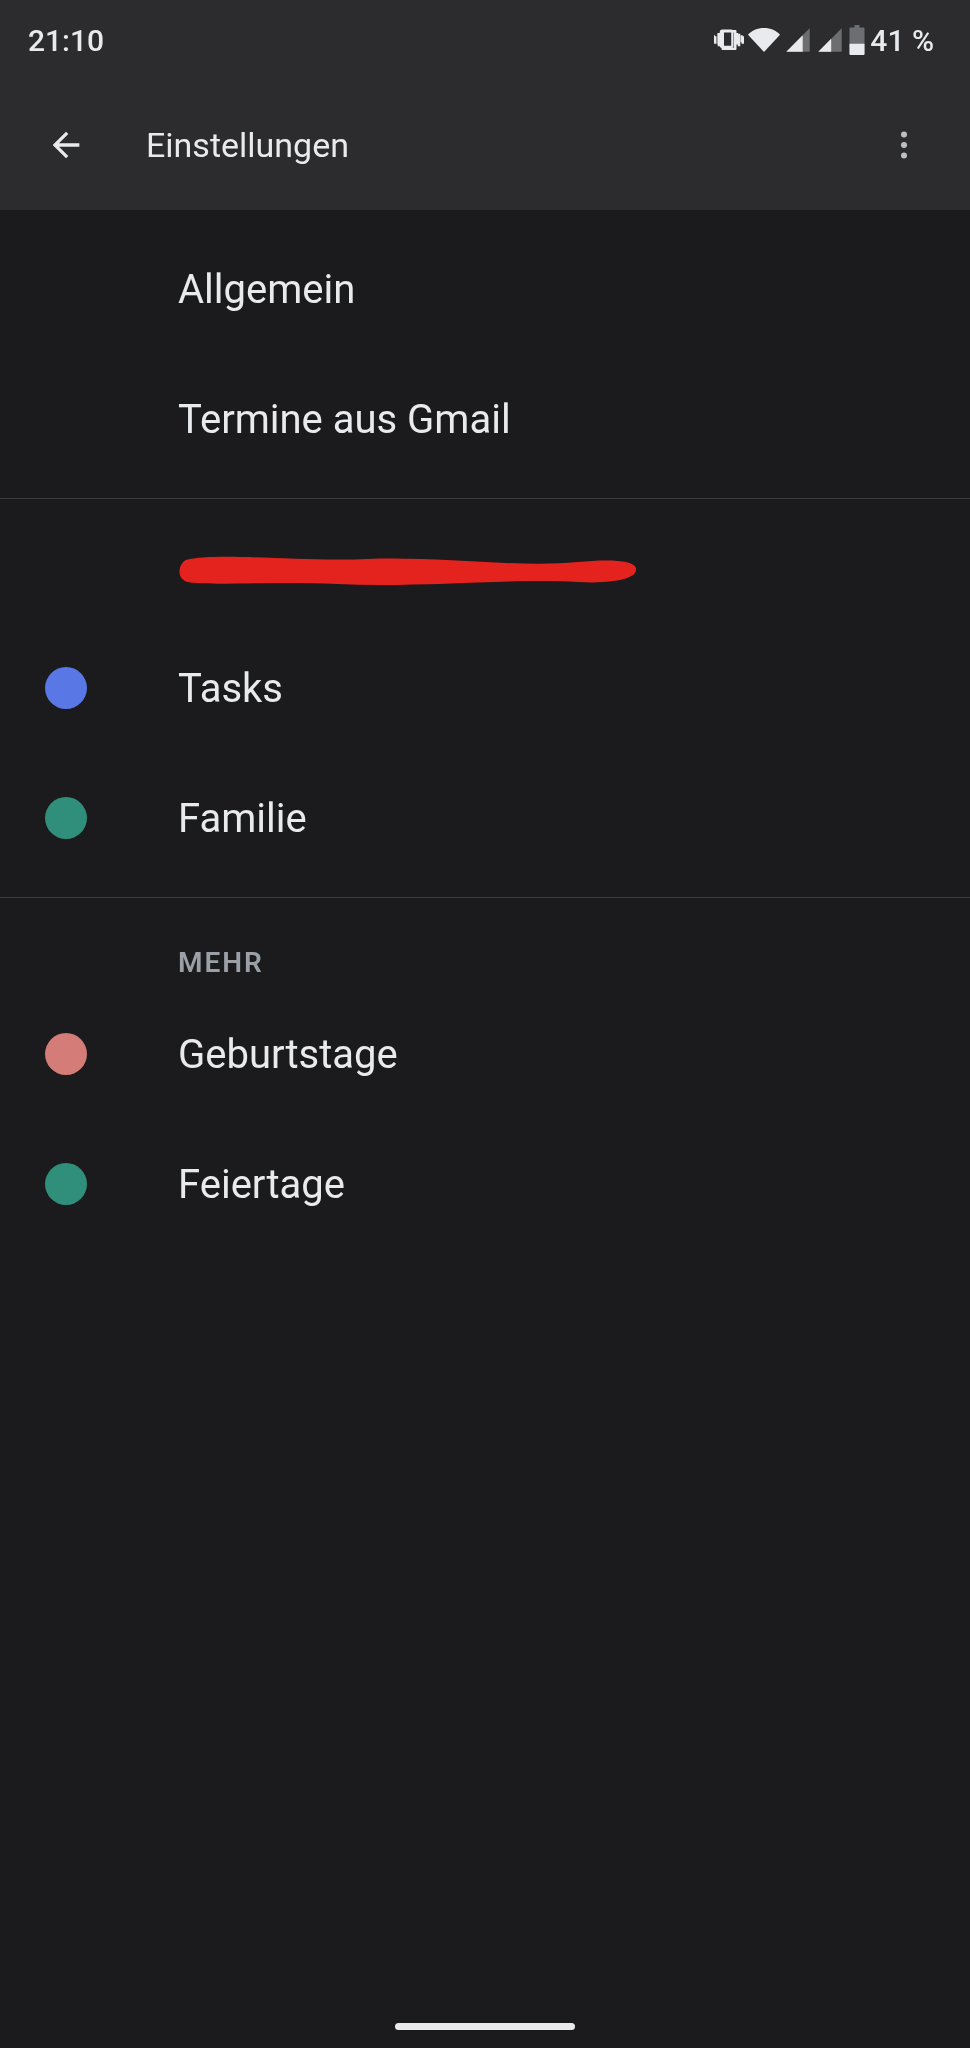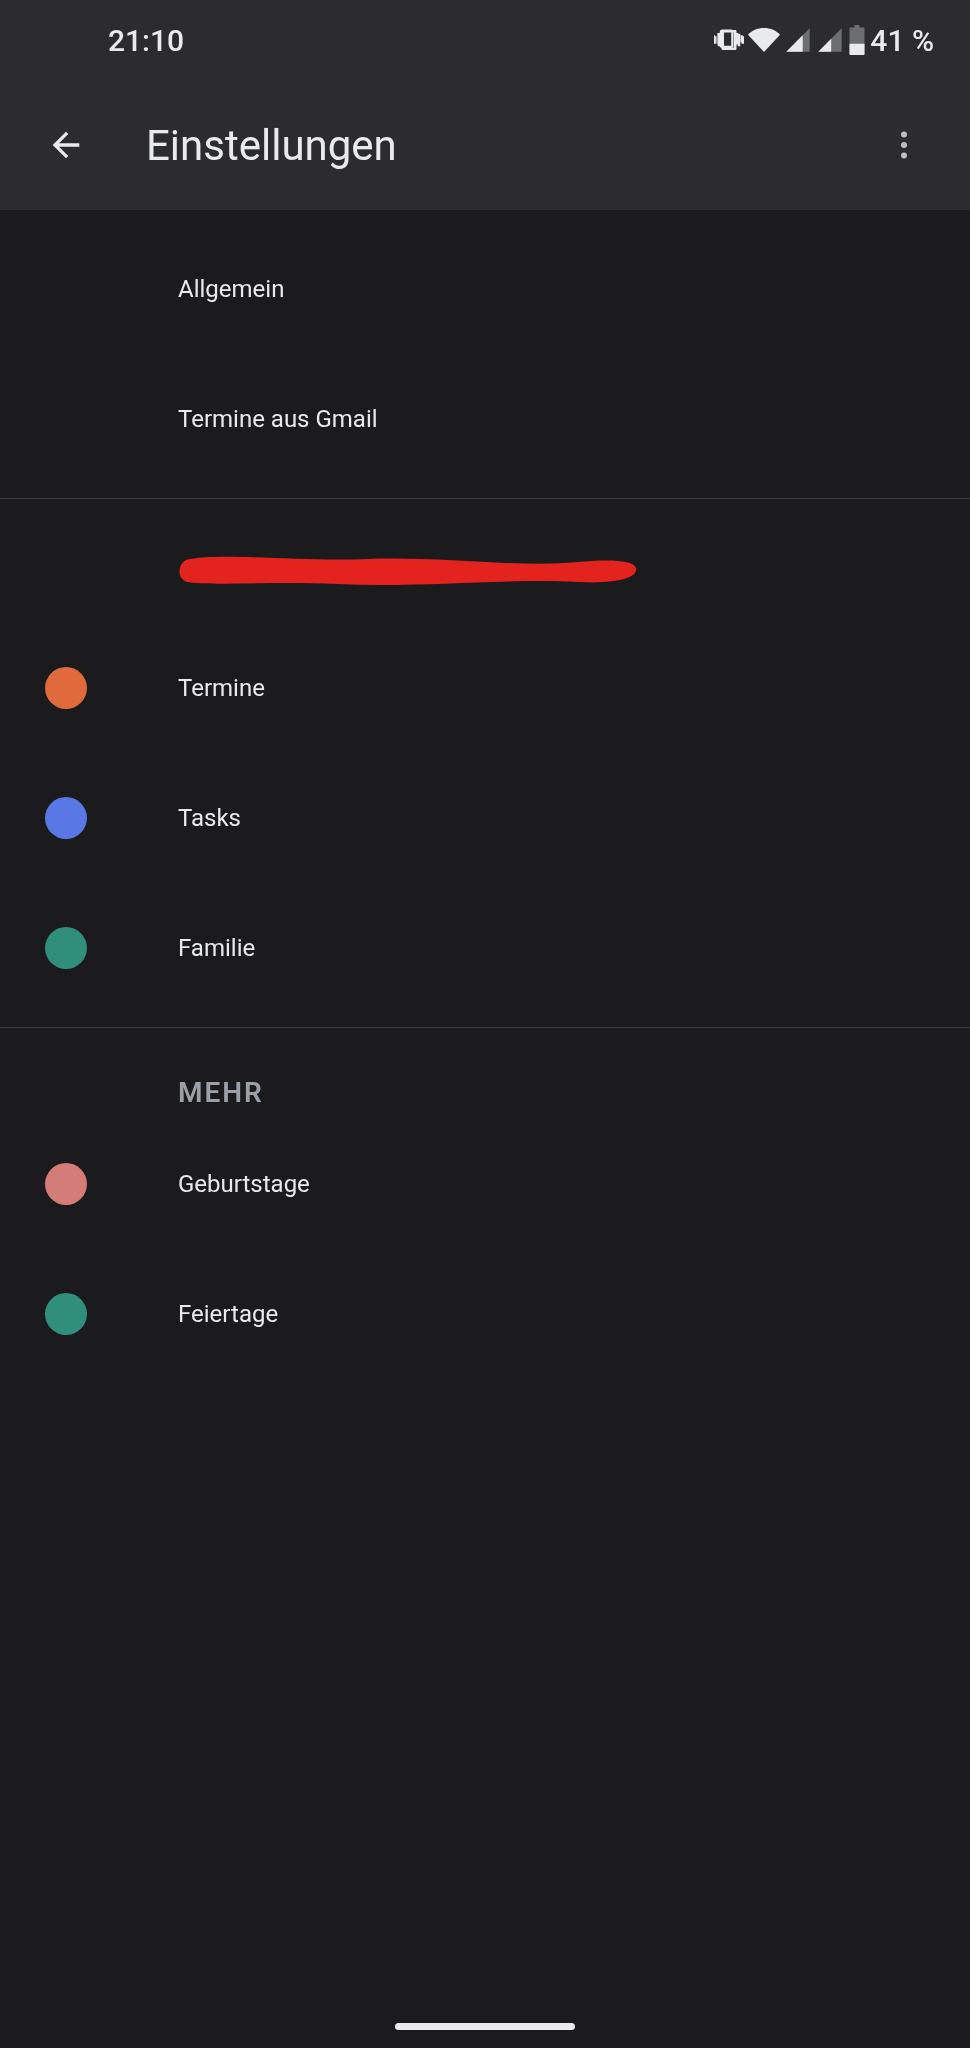--- a/index.html
+++ b/index.html
@@ -10,21 +10,21 @@
       font-family: Roboto, "Helvetica Neue", Arial, sans-serif;
       color: #e8eaed;
       overflow: hidden;
     }
     
     .status-bar {
       height: 80px;
       display: flex;
       align-items: center;
       justify-content: space-between;
-      padding: 0 36px 0 108px;
+      padding: 0 36px 0 28px;
       background: #2c2c2e;
       font-size: 30px;
       font-weight: 500;
     }
     .status-right {
       display: flex;
       align-items: center;
       gap: 4px;
       font-size: 30px;
     }
@@ -40,21 +40,21 @@
     .back-btn {
       width: 84px;
       height: 84px;
       display: flex;
       align-items: center;
       justify-content: center;
       color: #e8eaed;
       border-radius: 50%;
     }
     .app-title {
-      font-size: 42px;
+      font-size: 34px;
       font-weight: 400;
       margin-left: 38px;
       flex: 1;
       color: #e8eaed;
     }
     .overflow-btn {
       width: 84px;
       height: 84px;
       display: flex;
       align-items: center;
@@ -77,21 +77,21 @@
       align-items: center;
       justify-content: flex-start;
     }
     .row .dot {
       width: 42px;
       height: 42px;
       border-radius: 50%;
       margin-left: 3px;
     }
     .row .row-label {
-      font-size: 24px;
+      font-size: 40px;
       font-weight: 400;
       color: #e8eaed;
     }
     .subheader {
       font-size: 28px;
       font-weight: 600;
       letter-spacing: 2px;
       color: #9aa0a6;
       padding: 48px 0 10px 178px;
     }
@@ -183,26 +183,20 @@
   <div class="group">
 
     <div class="account-header">
       <svg class="redaction" viewBox="0 0 464 35" preserveAspectRatio="none">
         <path d="M8 6 C 40 -2, 120 8, 190 5 C 260 2, 340 14, 400 8 C 430 5, 456 6, 458 14 C 460 24, 440 30, 400 28 C 330 24, 240 34, 160 30 C 90 27, 30 32, 10 28 C -2 25, 0 10, 8 6 Z" fill="#e4231f"></path>
       </svg>
     </div>
 
     <div class="row">
       <div class="dot-slot">
-          <span class="dot" style="background:#e06a3b"></span>
-        </div>
-      <div class="row-label">Termine</div>
-    </div>
-    <div class="row">
-      <div class="dot-slot">
           <span class="dot" style="background:#5978e6"></span>
         </div>
       <div class="row-label">Tasks</div>
     </div>
     <div class="row">
       <div class="dot-slot">
           <span class="dot" style="background:#2f8f7b"></span>
         </div>
       <div class="row-label">Familie</div>
     </div>

